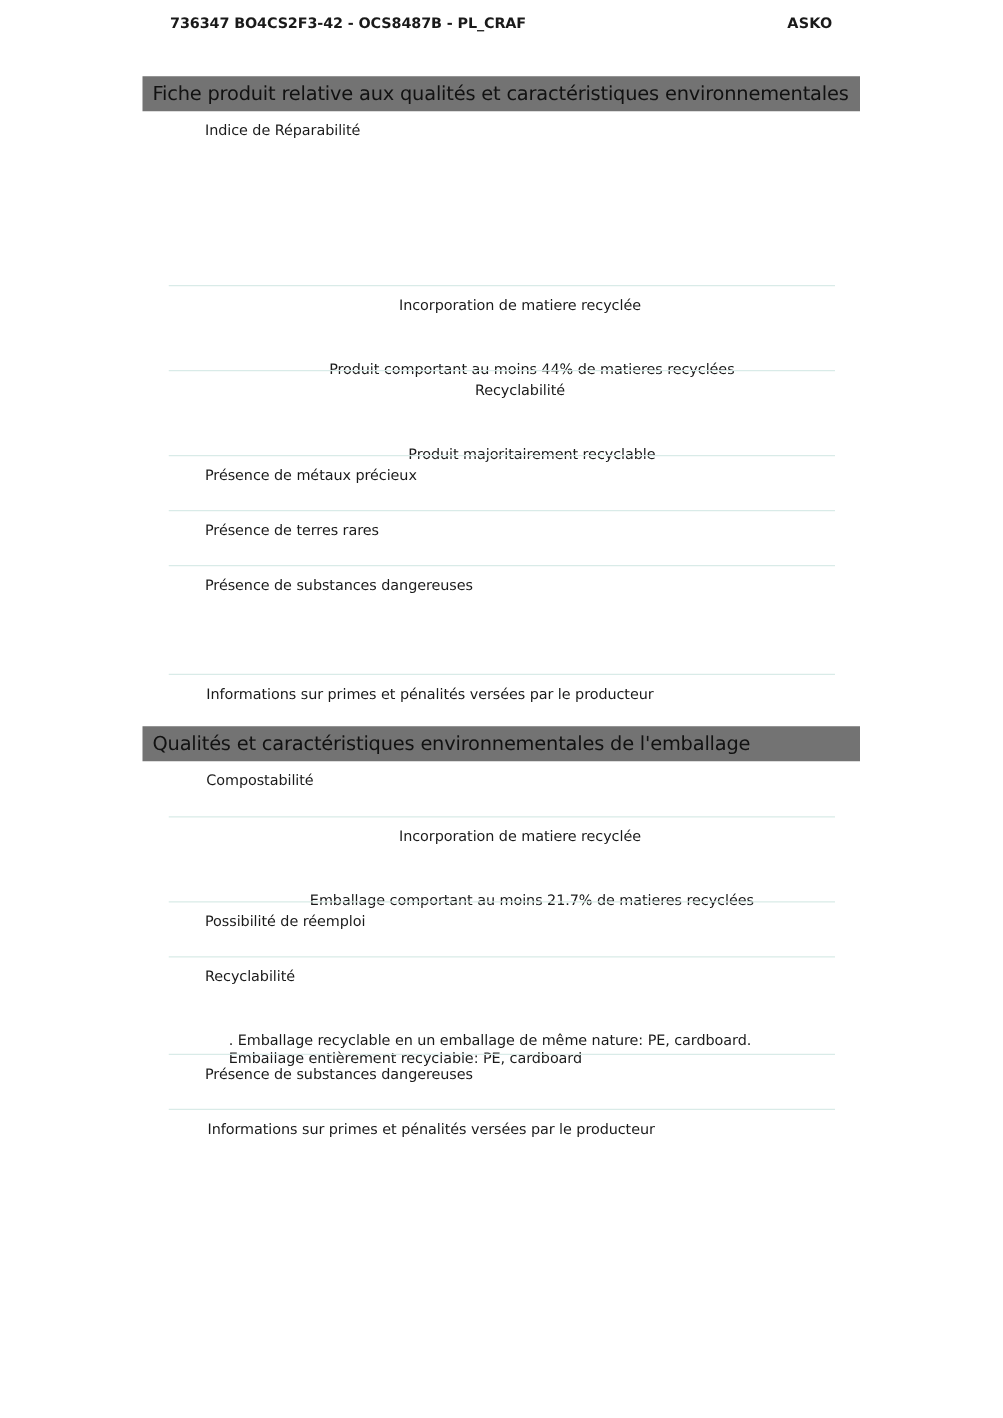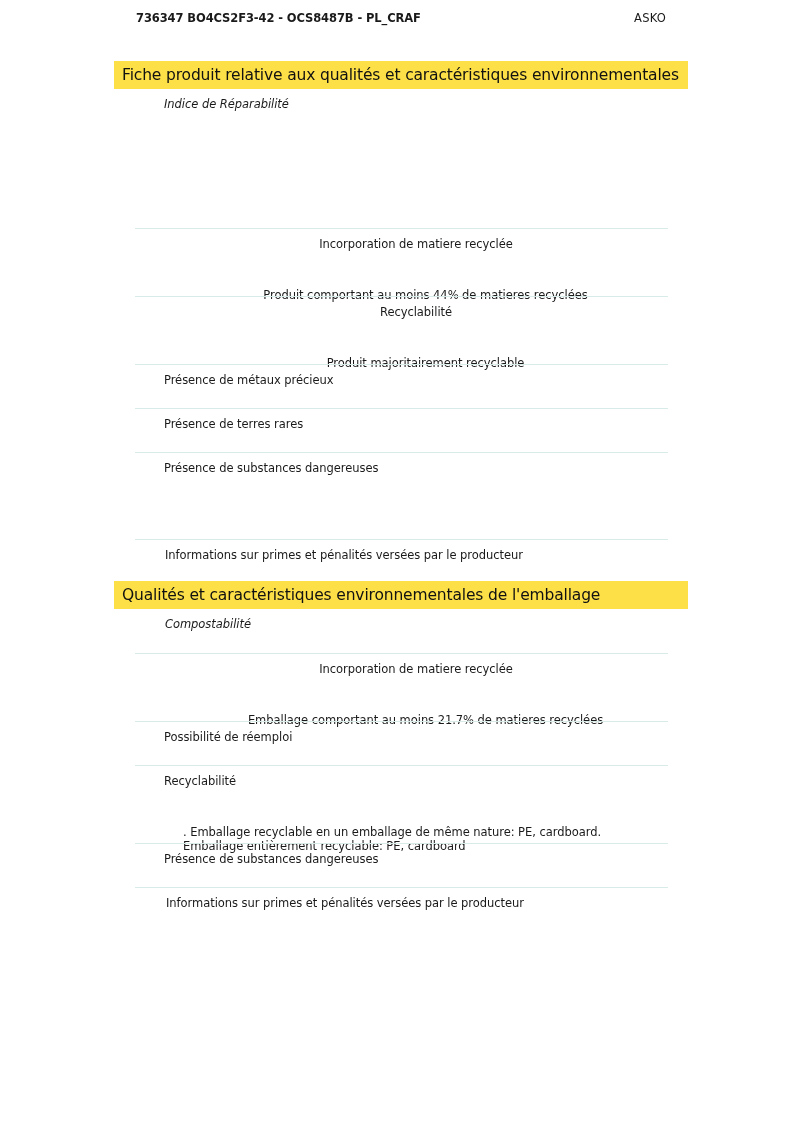--- a/index.html
+++ b/index.html
@@ -27,42 +27,42 @@
     align-items: center;
   }
   .doc-header .ref {
     font-size: 11.5px;
     font-weight: bold;
     letter-spacing: -0.1px;
     white-space: nowrap;
   }
   .doc-header .brand {
     font-size: 11.5px;
-    font-weight: normal;
+    font-weight: bold;
     letter-spacing: 0.2px;
   }
 
   
   .page {
     position: absolute;
     top: 0;
     left: 0;
     width: 802px;
   }
 
   .section {
     position: absolute;
     left: 114px;
     width: 574px;
   }
   .section-1 { top: 61px; }
   .section-2 { top: 581px; }
 
   .banner {
-    background: #fde047;
+    background: #737373;
     height: 28px;
     line-height: 28px;
     padding: 0 0 0 8px;
     font-size: 15.5px;
     color: #111111;
     letter-spacing: -0.15px;
     white-space: nowrap;
     overflow: hidden;
     box-sizing: border-box;
   }
@@ -71,21 +71,21 @@
     position: relative;
     margin-left: 21px;   
     width: 533px;        
   }
 
   .row {
     position: relative;
     box-sizing: border-box;
     border-top: 1.5px solid #d9ebe8;
   }
-  .row.first { border-top: none; font-style: italic; }
+  .row.first { border-top: none; }
 
   .row-label {
     font-size: 11.5px;
     color: #1a1a1a;
     padding-left: 29px;   
     padding-top: 8px;
     letter-spacing: -0.05px;
     white-space: nowrap;
   }
   .row-values {

